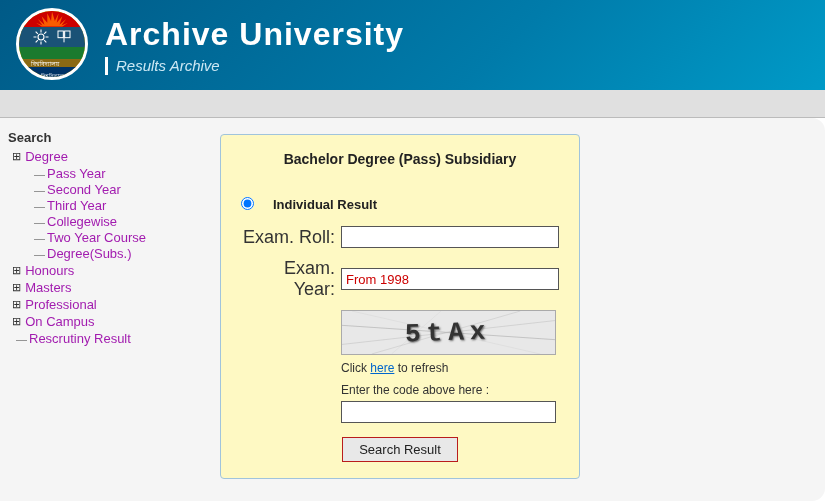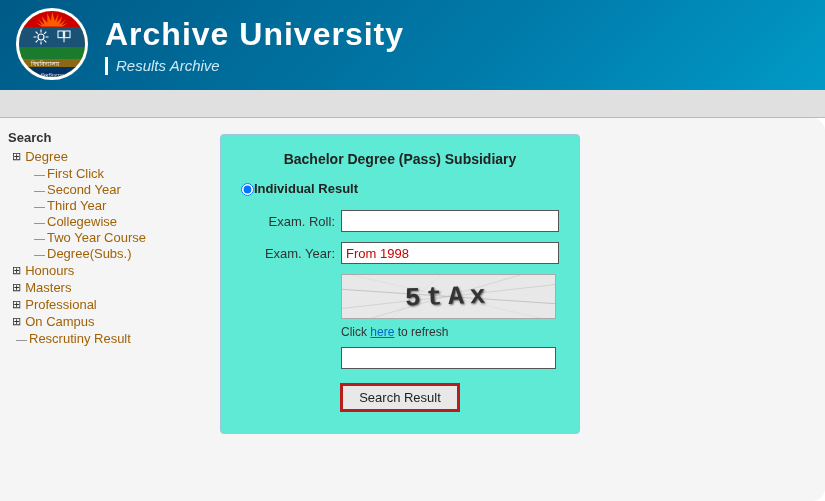--- a/index.html
+++ b/index.html
@@ -90,34 +90,34 @@
     }
     .sidebar-search-label {
       font-weight: bold;
       color: #333;
       margin-bottom: 4px;
     }
     .sidebar-tree { margin-left: 4px; }
     .tree-item { color: #333; cursor: pointer; margin: 2px 0; }
     .tree-item.expandable { display: flex; align-items: center; gap: 2px; }
     .tree-plus { color: #333; font-size: 11px; margin-right: 2px; }
-    .tree-link { color: #a16207; text-decoration: none; cursor: pointer; }
+    .tree-link { color: #a21caf; text-decoration: none; cursor: pointer; }
     .tree-children { margin-left: 22px; }
     .tree-child-row { display: flex; align-items: center; margin: 1px 0; }
     .tree-dash { color: #777; margin-right: 2px; font-size: 11px; }
 
     
     .form-panel-wrapper {
       flex: 1;
       display: flex;
       align-items: flex-start;
       padding: 16px 20px;
     }
     .form-panel {
-      background: #5eead4;
+      background: #fef9c3;
       border: 1px solid #a0c4dc;
       border-radius: 4px;
       padding: 16px 20px;
       width: 360px;
       min-height: 300px;
     }
     .form-panel-title {
       text-align: center;
       font-weight: bold;
       font-size: 14px;
@@ -125,38 +125,39 @@
       margin-bottom: 14px;
     }
     .radio-row {
       display: flex;
       align-items: center;
       gap: 20px;
       margin-bottom: 14px;
     }
     .radio-option {
       display: flex;
-      align-items: flex-end;
-      gap: 0;
+      align-items: flex-start;
+      gap: 19px;
       cursor: pointer;
+      margin-top: 16px;
     }
     .radio-option input[type="radio"] { cursor: pointer; }
     .radio-label-active { font-weight: bold; color: #222; }
     .radio-label-link { color: #0066cc; text-decoration: underline; cursor: pointer; }
 
     .field-row {
       display: flex;
       align-items: center;
       margin-bottom: 10px;
     }
     .field-label {
       width: 100px;
       text-align: right;
       color: #333;
-      font-size: 13px;
+      font-size: 18px;
       padding-right: 6px;
       flex-shrink: 0;
     }
     .field-input {
       flex: 1;
       height: 22px;
       border: 1px solid #555;
       background: #fff;
       font-size: 13px;
       padding: 2px 4px;
@@ -227,21 +228,21 @@
       display: block;
       margin-bottom: 14px;
     }
 
     .search-btn-row {
       display: flex;
       justify-content: center;
     }
     .search-btn {
       background: #e8e8e8;
-      border: 3px solid #b91c1c;
+      border: 1px solid #b91c1c;
       padding: 4px 16px;
       font-size: 13px;
       cursor: pointer;
       color: #222;
     }
   </style>
 </head>
 <body>
 
 <div class="header">
@@ -303,21 +304,21 @@
     <div class="sidebar-search-label">Search</div>
     <div class="sidebar-tree">
 
       <div class="tree-item expandable">
         <span class="tree-plus">⊞</span>
         <a class="tree-link">Degree</a>
       </div>
       <div class="tree-children">
         <div class="tree-child-row">
           <span class="tree-dash">—</span>
-          <a class="tree-link">First Click</a>
+          <a class="tree-link">Pass Year</a>
         </div>
         <div class="tree-child-row">
           <span class="tree-dash">—</span>
           <a class="tree-link">Second Year</a>
         </div>
         <div class="tree-child-row">
           <span class="tree-dash">—</span>
           <a class="tree-link">Third Year</a>
         </div>
         <div class="tree-child-row">
@@ -395,20 +396,21 @@
             <line x1="100" y1="0" x2="50" y2="45" stroke="#bbb" stroke-width="0.6" opacity="0.3"></line>
           </svg>
           <span class="captcha-text">5tAx</span>
         </div>
       </div>
 
       <div class="captcha-refresh">
         <span>Click </span><a href="#">here</a><span> to refresh</span>
       </div>
 
+      <div class="captcha-code-label">Enter the code above here :</div>
 
       <input type="text" class="captcha-code-input" value="" style="">
 
       <div class="search-btn-row">
         <button class="search-btn">Search Result</button>
       </div>
 
     </div>
   </div>
 

